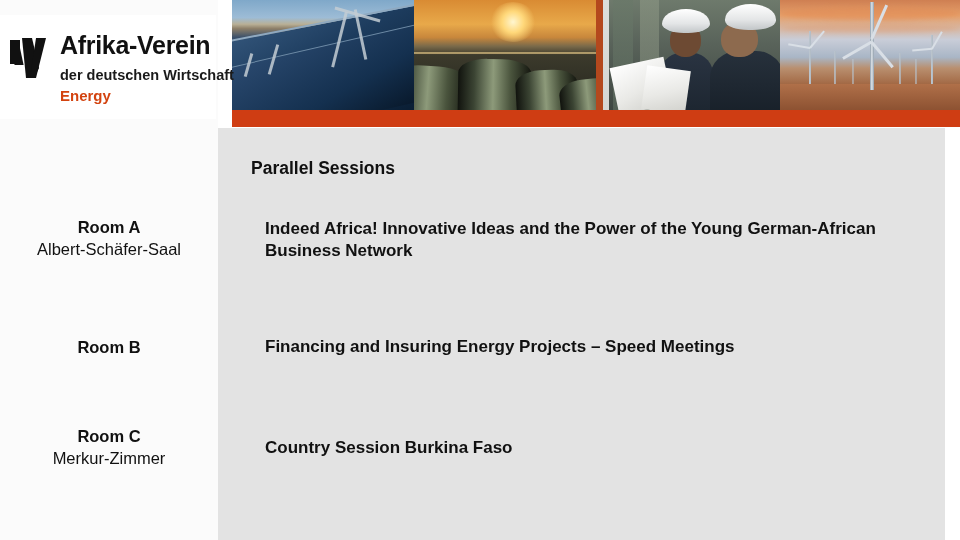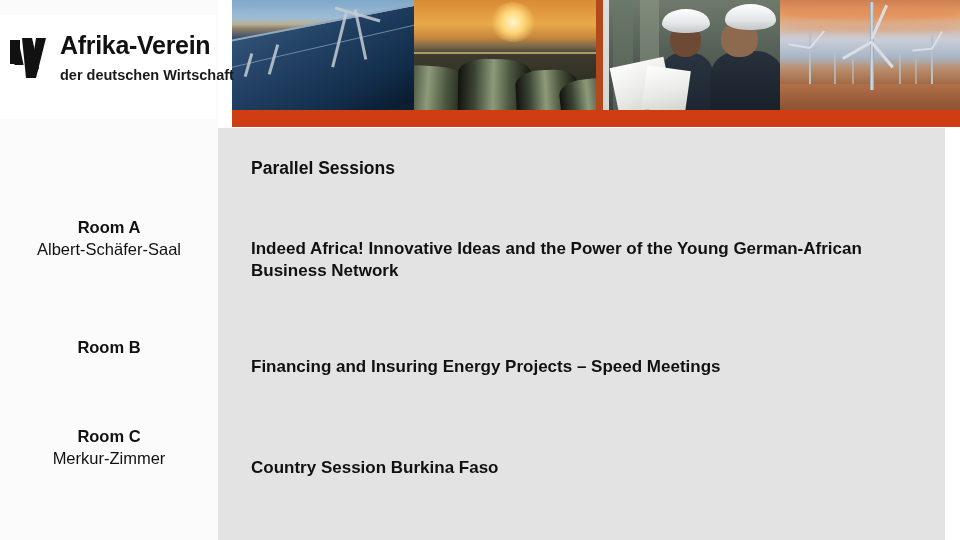--- a/index.html
+++ b/index.html
@@ -272,26 +272,25 @@
     font-weight: bold;
     line-height: 1.35;
   }
   .room-venue {
     font-size: 16.5px;
     font-weight: normal;
     line-height: 1.35;
   }
   .session {
     position: absolute;
-    left: 251px;
+    left: 265px;
     font-size: 17px;
     font-weight: bold;
     color: #111111;
     line-height: 1.32;
-    margin-top: 20px;
   }
 
   .row-a .room-label { top: 216px; }
   .row-b .room-label { top: 336px; }
   .row-c .room-label { top: 425px; }
 
   .row-a .session { top: 218px; width: 658px; }
   .row-b .session { top: 336px; width: 660px; }
   .row-c .session { top: 437px; width: 660px; }
 
@@ -371,20 +370,21 @@
         <svg viewBox="0 0 46 48" width="46" height="48" aria-hidden="true">
           <polygon points="0,9 9,9 9,31 0,31" fill="#111111" transform="skewX(12)"></polygon>
           <polygon points="2,6 12,6 12,30 2,30" fill="#111111"></polygon>
           <polygon points="14,4 24,4 31,34 26,44 18,44" fill="#111111"></polygon>
           <polygon points="28,4 38,4 28,44 22,44" fill="#111111"></polygon>
         </svg>
       </div>
       <div class="logo-text">
         <div class="logo-title">Afrika-Verein</div>
         <div class="logo-sub">der deutschen Wirtschaft</div>
+        <div class="logo-energy">Energy</div>
       </div>
     </div>
   </div>
 
   <div class="headline">Parallel Sessions</div>
 
   <div class="row-a">
     <div class="room-label">
       <div class="room-name">Room A</div>
       <div class="room-venue">Albert-Schäfer-Saal</div>

